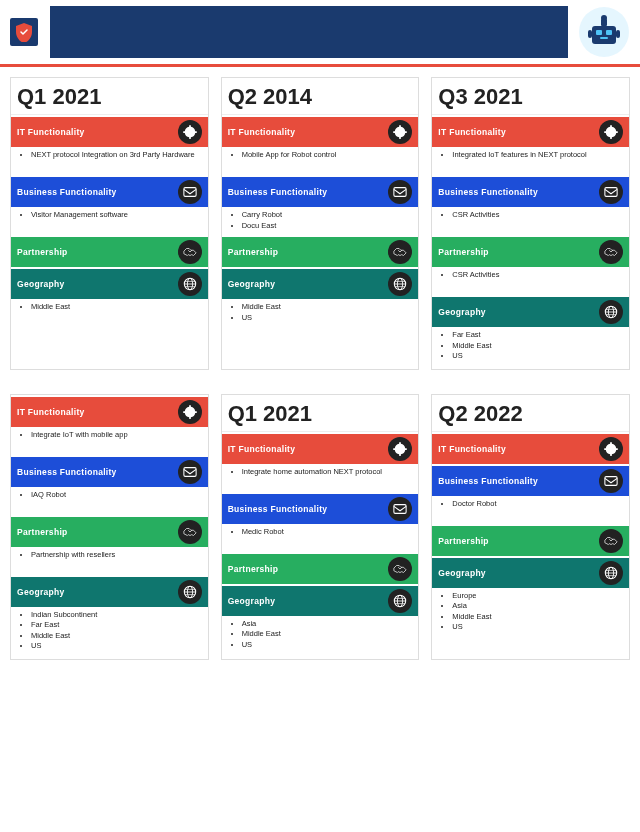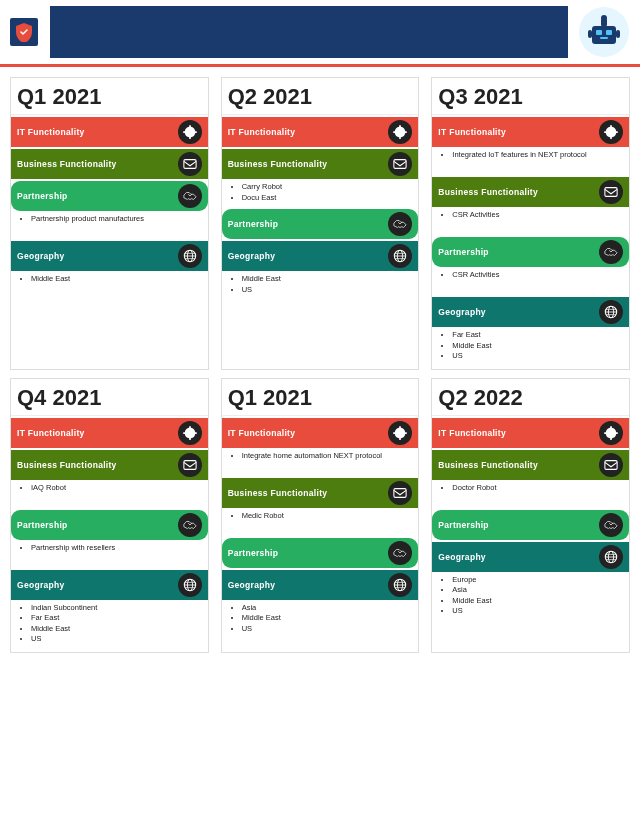--- a/index.html
+++ b/index.html
@@ -14,21 +14,21 @@
     
     .main-content {
       padding: 10px 10px;
     }
 
     
     .quarters-grid {
       display: grid;
       grid-template-columns: 1fr 1fr 1fr;
       gap: 12px;
-      margin-bottom: 8px;
+      margin-bottom: 24px;
     }
 
     
     .quarter-card {
       border: 1px solid #ddd;
       background: #fff;
       padding-bottom: 4px;
     }
     .quarter-title {
       font-size: 22px;
@@ -62,22 +62,22 @@
       align-items: center;
       justify-content: center;
       flex-shrink: 0;
     }
     .section-bar-icon svg {
       width: 14px;
       height: 14px;
     }
 
     .bar-orange { background: #e74c3c; }
-    .bar-blue { background: #4d7c0f; }
-    .bar-green { background: #27ae60; border-radius: 9px; }
+    .bar-blue { background: #1d4ed8; }
+    .bar-green { background: #27ae60; }
     .bar-yellow { background: #0f766e; }
 
     
     .section-content {
       padding: 3px 6px 3px 10px;
       min-height: 28px;
     }
     .section-content ul {
       list-style: disc;
       padding-left: 10px;
@@ -197,71 +197,81 @@
         <div class="quarter-title">Q1 2021</div>
         <div class="section-bar bar-orange">
           <span class="section-bar-label">IT Functionality</span>
           <div class="section-bar-icon">
             <svg viewBox="0 0 16 16" fill="white">
               <path d="M8 5a3 3 0 100 6A3 3 0 008 5zm0 1a2 2 0 110 4A2 2 0 018 6z"></path>
               <path d="M8 0a1 1 0 011 1v1.07A6 6 0 0113.93 7H15a1 1 0 110 2h-1.07A6 6 0 019 13.93V15a1 1 0 11-2 0v-1.07A6 6 0 012.07 9H1a1 1 0 110-2h1.07A6 6 0 017 2.07V1a1 1 0 011-1z"></path>
             </svg>
           </div>
         </div>
+        <div class="section-content">
+          <ul>
+            <li>NEXT protocol Integration on 3rd Party Hardware</li>
+          </ul>
+        </div>
         <div class="section-bar bar-blue">
           <span class="section-bar-label">Business Functionality</span>
           <div class="section-bar-icon">
             <svg viewBox="0 0 16 16" fill="white">
               <rect x="1" y="3" width="14" height="10" rx="1.5" stroke="white" stroke-width="1.2" fill="none"></rect>
               <path d="M1 5l7 5 7-5" stroke="white" stroke-width="1.2" fill="none"></path>
             </svg>
           </div>
         </div>
+        <div class="section-content">
+          <ul>
+            <li>Visitor Management software</li>
+          </ul>
+        </div>
         <div class="section-bar bar-green">
           <span class="section-bar-label">Partnership</span>
           <div class="section-bar-icon">
             <svg viewBox="0 0 16 16" fill="white">
               <path d="M1 7l3-3h3l2 2h3l3 3-3 3-2-1-2 1-2-1-1 1L1 10V7z" stroke="white" stroke-width="0.8" fill="none"></path>
               <path d="M6 6l2 2 2-2" stroke="white" stroke-width="0.8" fill="none"></path>
             </svg>
           </div>
-        </div>
-        <div class="section-content">
-          <ul>
-            <li>Partnership product manufactures</li>
-          </ul>
         </div>
         <div class="section-bar bar-yellow">
           <span class="section-bar-label">Geography</span>
           <div class="section-bar-icon">
             <svg viewBox="0 0 16 16" fill="white">
               <circle cx="8" cy="8" r="6.5" stroke="white" stroke-width="1.2" fill="none"></circle>
               <ellipse cx="8" cy="8" rx="3" ry="6.5" stroke="white" stroke-width="1" fill="none"></ellipse>
               <line x1="1.5" y1="8" x2="14.5" y2="8" stroke="white" stroke-width="1"></line>
               <line x1="2" y1="5" x2="14" y2="5" stroke="white" stroke-width="0.8"></line>
               <line x1="2" y1="11" x2="14" y2="11" stroke="white" stroke-width="0.8"></line>
             </svg>
           </div>
         </div>
         <div class="section-content">
           <ul>
             <li>Middle East</li>
           </ul>
         </div>
       </div>
       <div class="quarter-card">
-        <div class="quarter-title">Q2 2021</div>
+        <div class="quarter-title">Q2 2014</div>
         <div class="section-bar bar-orange">
           <span class="section-bar-label">IT Functionality</span>
           <div class="section-bar-icon">
             <svg viewBox="0 0 16 16" fill="white">
               <path d="M8 5a3 3 0 100 6A3 3 0 008 5zm0 1a2 2 0 110 4A2 2 0 018 6z"></path>
               <path d="M8 0a1 1 0 011 1v1.07A6 6 0 0113.93 7H15a1 1 0 110 2h-1.07A6 6 0 019 13.93V15a1 1 0 11-2 0v-1.07A6 6 0 012.07 9H1a1 1 0 110-2h1.07A6 6 0 017 2.07V1a1 1 0 011-1z"></path>
             </svg>
           </div>
+        </div>
+        <div class="section-content">
+          <ul>
+            <li>Mobile App for Robot control</li>
+          </ul>
         </div>
         <div class="section-bar bar-blue">
           <span class="section-bar-label">Business Functionality</span>
           <div class="section-bar-icon">
             <svg viewBox="0 0 16 16" fill="white">
               <rect x="1" y="3" width="14" height="10" rx="1.5" stroke="white" stroke-width="1.2" fill="none"></rect>
               <path d="M1 5l7 5 7-5" stroke="white" stroke-width="1.2" fill="none"></path>
             </svg>
           </div>
         </div>
@@ -360,29 +370,33 @@
             <li>Far East</li>
             <li>Middle East</li>
             <li>US</li>
           </ul>
         </div>
       </div>
     </div>
 
   <div class="quarters-grid" id="row2">
       <div class="quarter-card">
-        <div class="quarter-title">Q4 2021</div>
         <div class="section-bar bar-orange">
           <span class="section-bar-label">IT Functionality</span>
           <div class="section-bar-icon">
             <svg viewBox="0 0 16 16" fill="white">
               <path d="M8 5a3 3 0 100 6A3 3 0 008 5zm0 1a2 2 0 110 4A2 2 0 018 6z"></path>
               <path d="M8 0a1 1 0 011 1v1.07A6 6 0 0113.93 7H15a1 1 0 110 2h-1.07A6 6 0 019 13.93V15a1 1 0 11-2 0v-1.07A6 6 0 012.07 9H1a1 1 0 110-2h1.07A6 6 0 017 2.07V1a1 1 0 011-1z"></path>
             </svg>
           </div>
+        </div>
+        <div class="section-content">
+          <ul>
+            <li>Integrate IoT with mobile app</li>
+          </ul>
         </div>
         <div class="section-bar bar-blue">
           <span class="section-bar-label">Business Functionality</span>
           <div class="section-bar-icon">
             <svg viewBox="0 0 16 16" fill="white">
               <rect x="1" y="3" width="14" height="10" rx="1.5" stroke="white" stroke-width="1.2" fill="none"></rect>
               <path d="M1 5l7 5 7-5" stroke="white" stroke-width="1.2" fill="none"></path>
             </svg>
           </div>
         </div>

